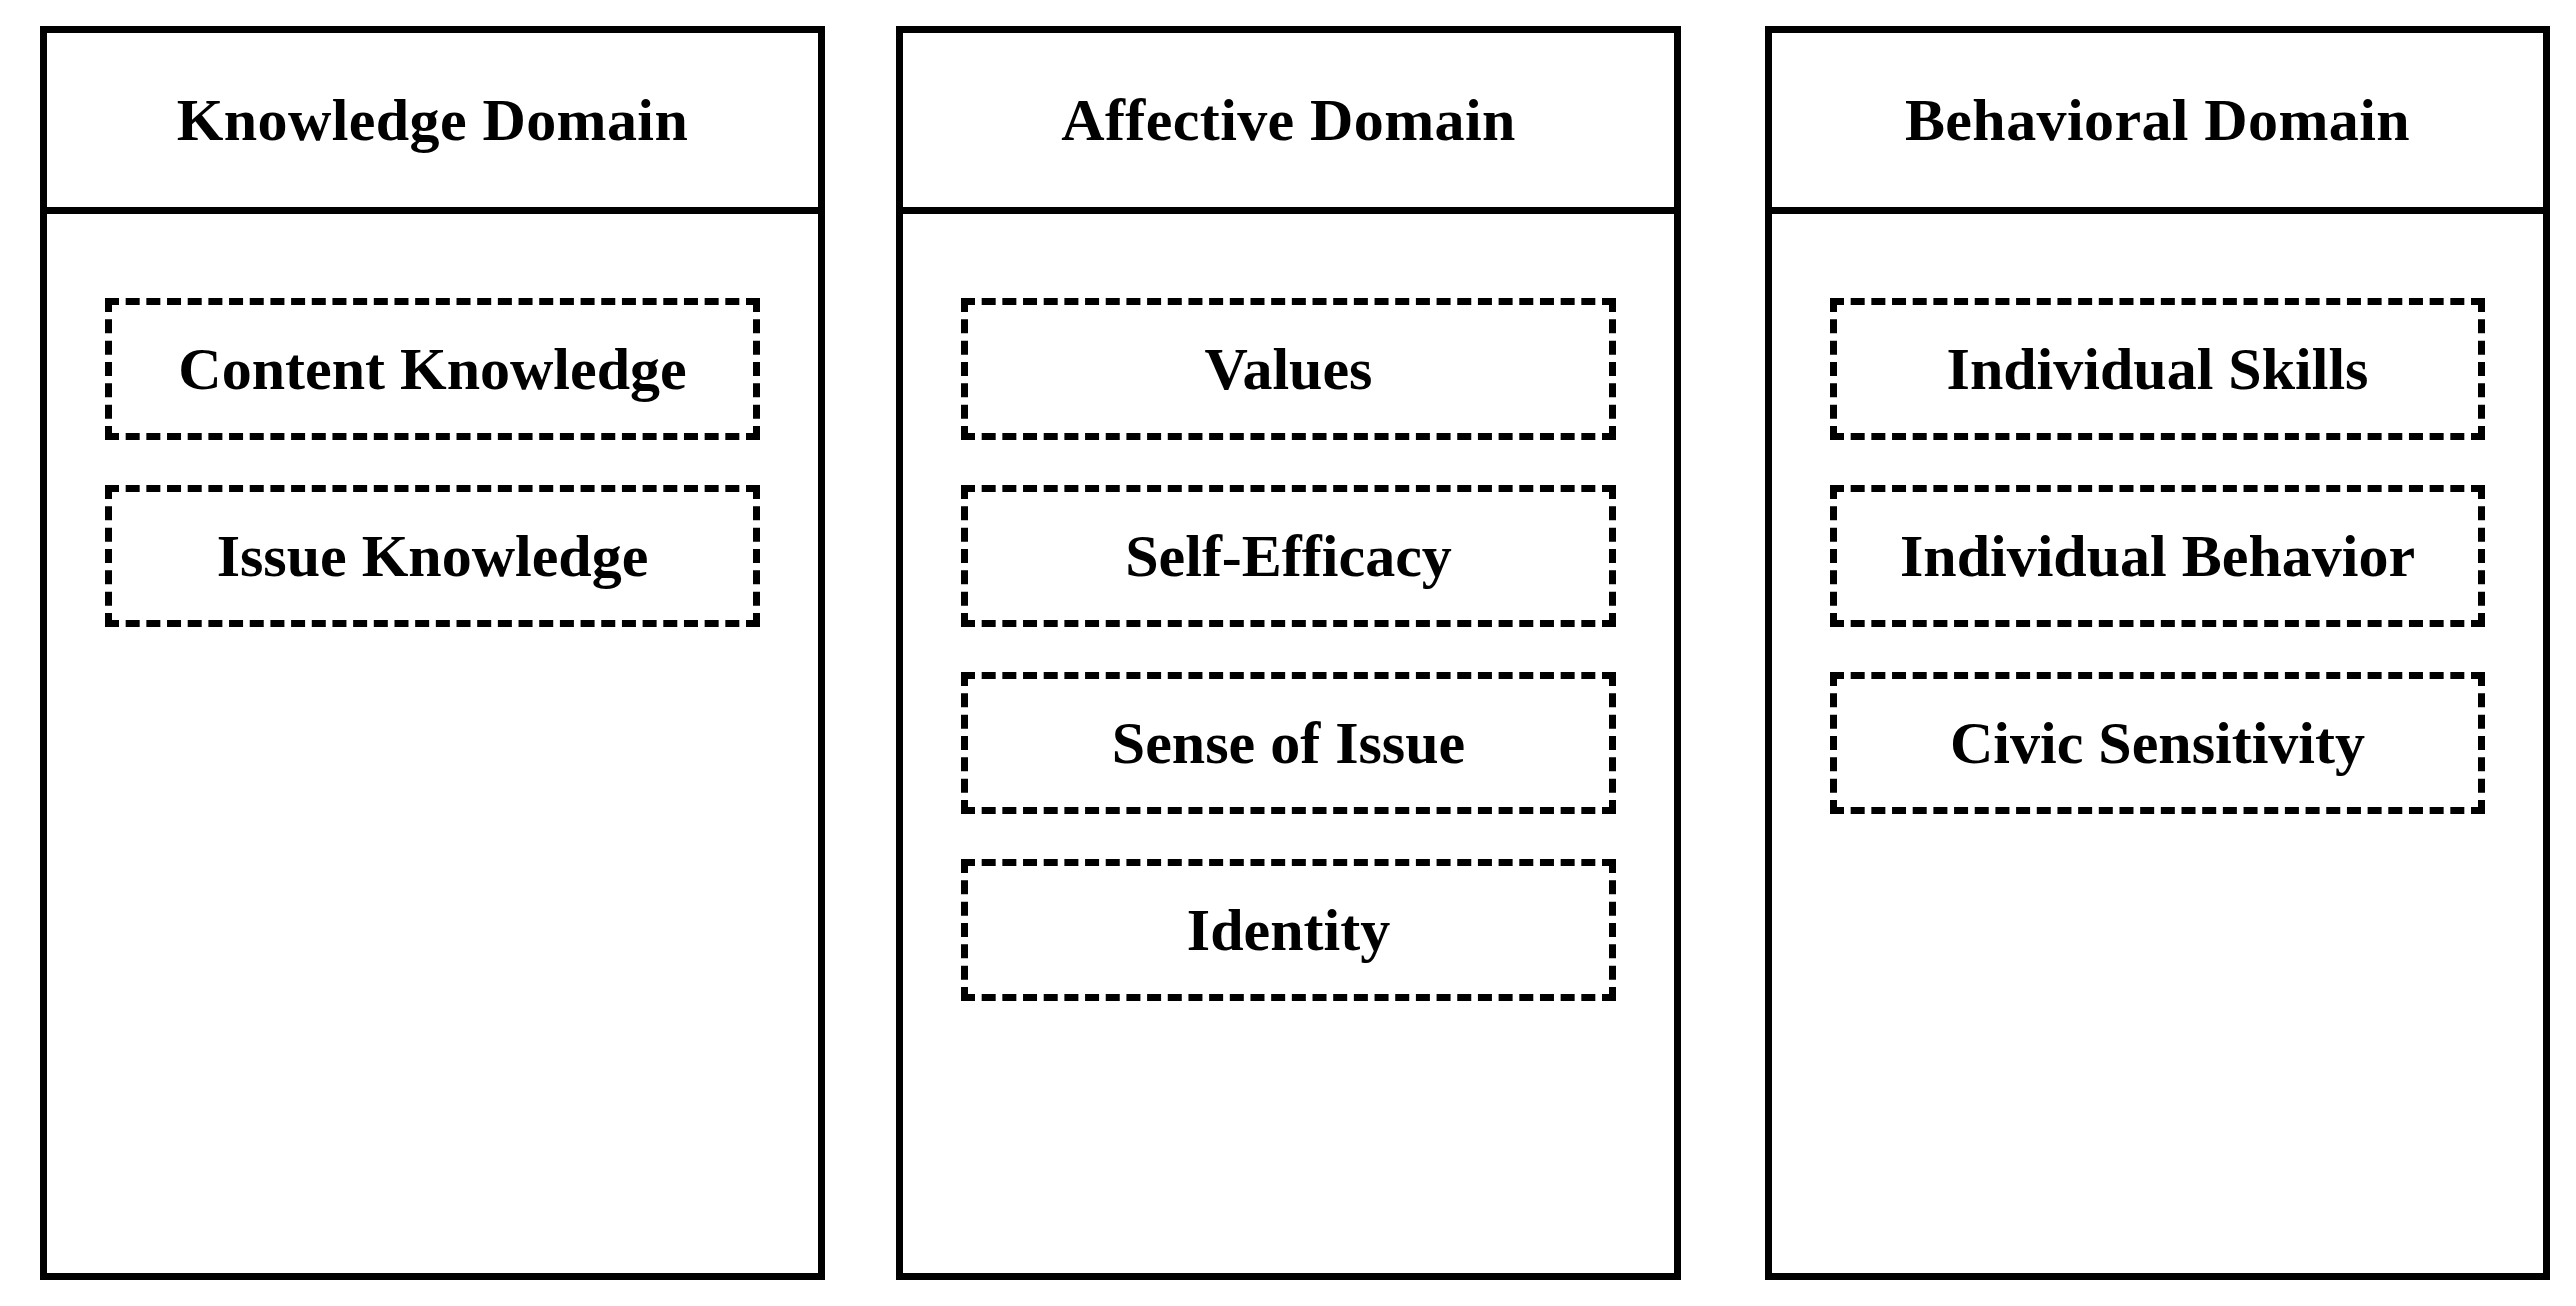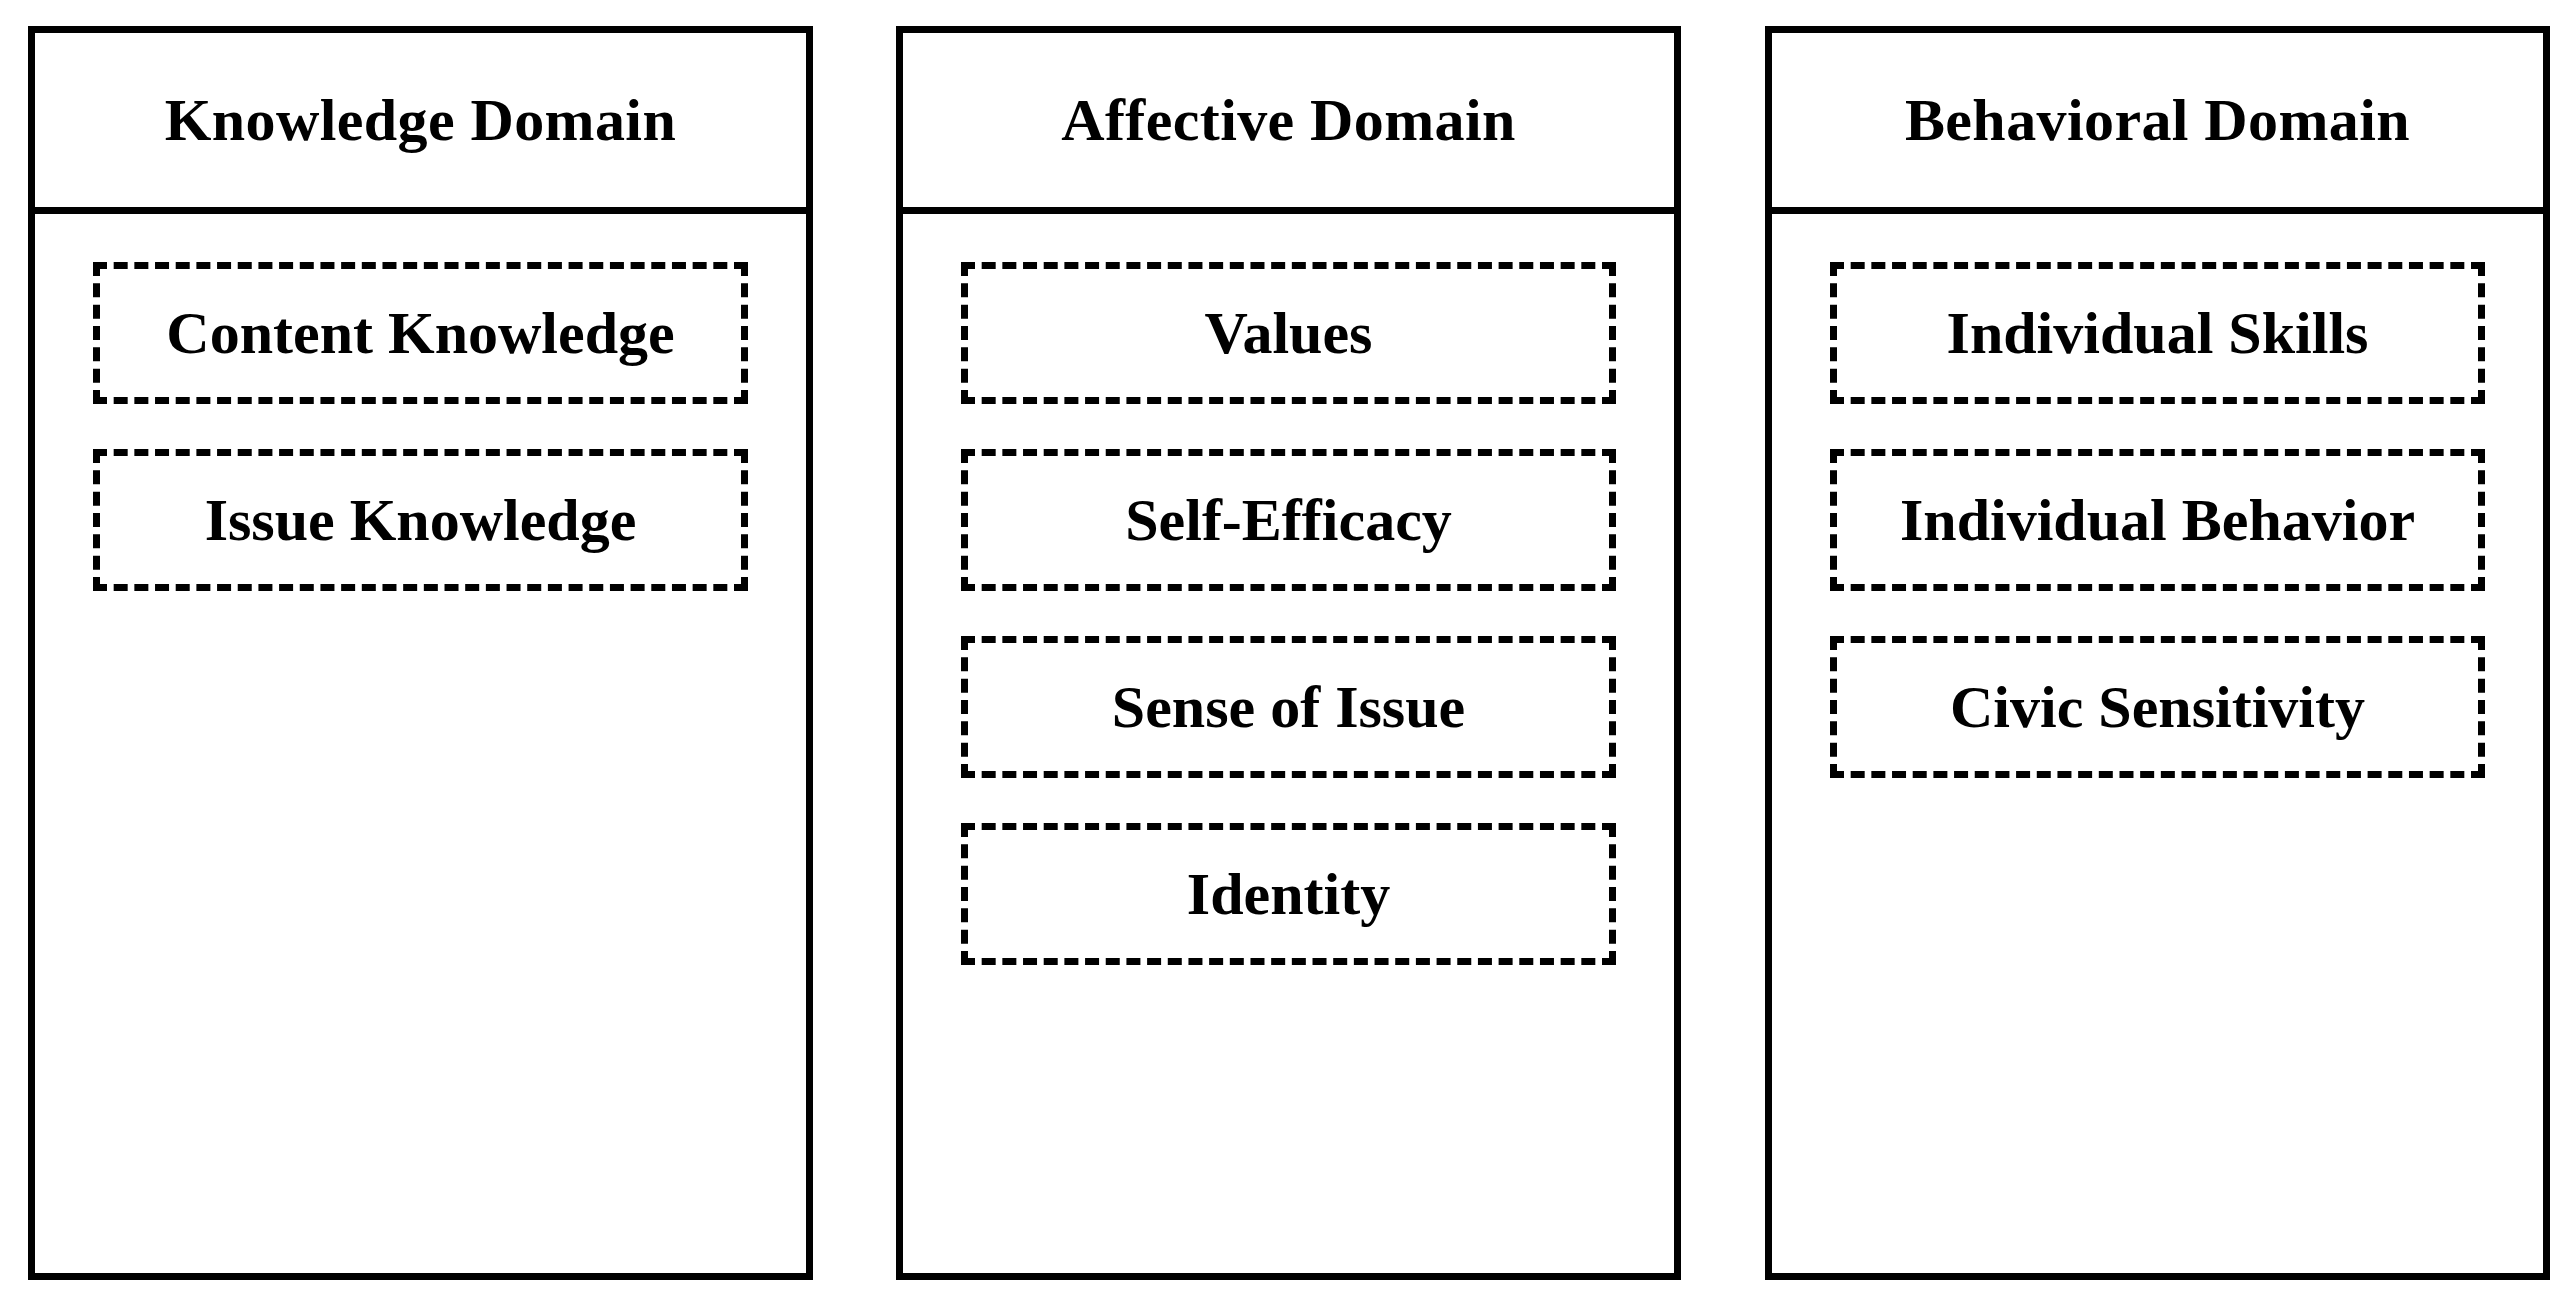--- a/index.html
+++ b/index.html
@@ -17,21 +17,21 @@
   }
   .column {
     position: absolute;
     top: 26px;
     height: 1254px;
     width: 785px;
     border: 7.1px solid #000000;
     box-sizing: border-box;
     background: #ffffff;
   }
-  .col-0 { left: 28px; }
+  .col-0 { left: 40px; }
   .col-1 { left: 896px; }
   .col-2 { left: 1765px; }
   .col-header {
     height: 174px;
     border-bottom: 7.1px solid #000000;
     display: flex;
     align-items: center;
     justify-content: center;
   }
   .col-title {
@@ -39,21 +39,21 @@
     font-size: 60px;
     font-weight: bold;
     letter-spacing: 0.4px;
     white-space: nowrap;
   }
   .col-body {
     display: flex;
     flex-direction: column;
     align-items: center;
     gap: 45px;
-    padding-top: 48px;
+    padding-top: 84px;
   }
   .item {
     width: 655px;
     height: 142px;
     border: 7.1px dashed #000000;
     box-sizing: border-box;
     display: flex;
     align-items: center;
     justify-content: center;
     background: #ffffff;

